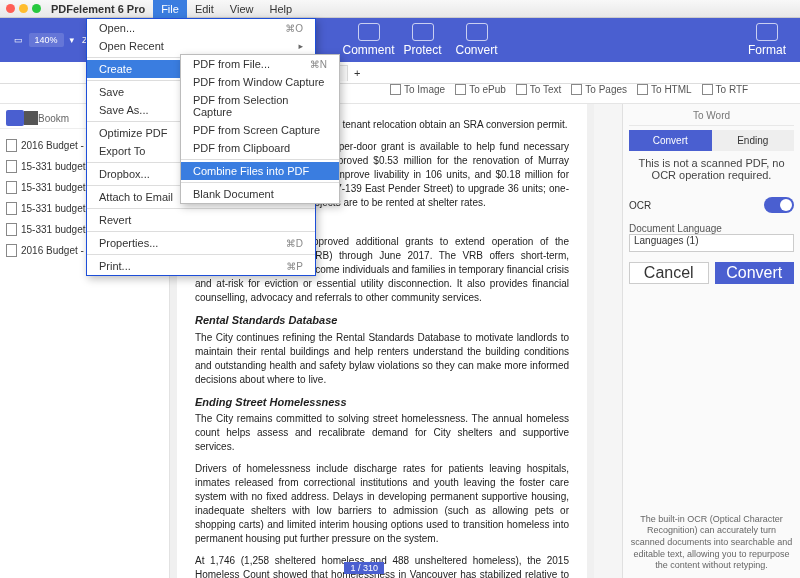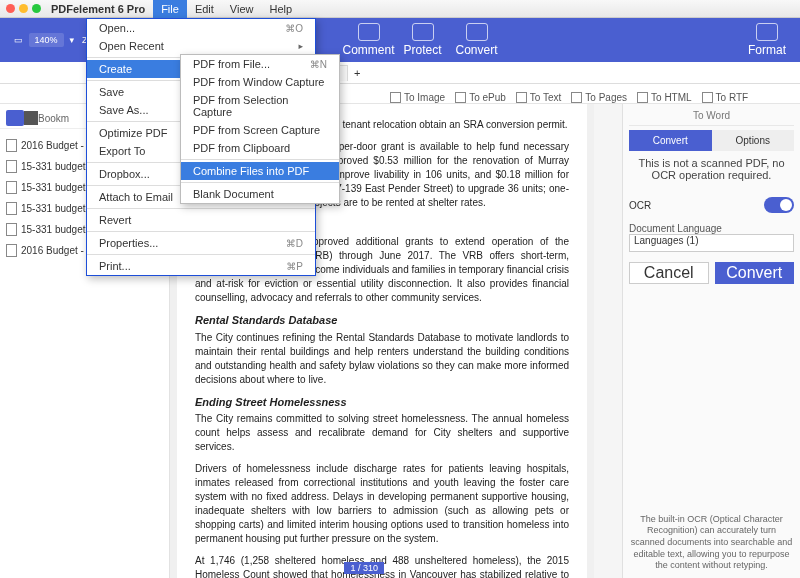--- a/index.html
+++ b/index.html
@@ -12,21 +12,21 @@
   .mb-item { padding: 12px 8px; cursor: default; }
   .mb-item.active { background:#3a7de0; color:#fff; }
   .toolbar { height: 44px; background:#4a5fd0; display:flex; align-items:center; color:#fff; padding:0 6px; }
   .tb-group { display:flex; flex-direction:column; align-items:center; justify-content:center; width:54px; font-size:12px; }
   .tb-icon { width:22px; height:18px; border:1px solid rgba(255,255,255,.7); border-radius:3px; margin-bottom:2px; }
   .tb-title { font-size:11px; color:#fff; flex:1; text-align:center; }
   .tabbar { display:flex; height:22px; background:#fff; border-bottom:1px solid #ddd; align-items:center; padding-left:180px; }
   .tab { padding:2px 10px; border:1px solid #ddd; border-bottom:none; margin-right:2px; font-size:10px; background:#f9f9f9; }
   .tab.home { width:20px; background:#4a5fd0; color:#fff; text-align:center; display:flex; align-items:center; justify-content:center;}
   .tab-add { width:14px; text-align:center; }
-  .subtoolbar { display:flex; height:20px; background:#fff; border-bottom:1px solid #e5e5e5; padding-left:390px; gap:10px; align-items:flex-end; font-size:10px; color:#555; }
+  .subtoolbar { display:flex; height:20px; background:#fff; border-bottom:1px solid #e5e5e5; padding-left:390px; gap:10px; align-items:flex-start; font-size:10px; color:#555; }
   .st-item { display:flex; align-items:center; gap:3px; cursor:default; }
   .st-icon { width:11px; height:11px; border:1px solid #888; }
   .content { display:flex; height:calc(578px - 18px - 44px - 22px - 20px); }
   .sidebar { width:170px; background:#fff; border-right:1px solid #e2e2e2; padding:4px 0; overflow:hidden; }
   .sb-head { display:flex; align-items:center; padding:2px 6px; border-bottom:1px solid #eee; }
   .sb-title { font-size:10px; color:#666; }
   .sb-btn { width:18px; height:16px; background:#4a5fd0; border-radius:2px; }
   .sb-bm { width:14px;height:14px;background:#555;}
   .filelist { list-style:none; margin-top:6px; }
   .filelist li { display:flex; align-items:center; gap:4px; padding:4px 6px; font-size:10px; color:#333; white-space:nowrap; overflow:hidden; text-overflow:ellipsis;}
@@ -192,21 +192,21 @@
       <p>Drivers of homelessness include discharge rates for patients leaving hospitals, inmates released from correctional institutions and youth leaving the foster care system with no fixed address. Delays in developing permanent supportive housing, inadequate shelters with low barriers to admission (such as allowing pets or shopping carts) and limited interim housing options used to transition homeless into permanent housing put further pressure on the system.</p>
       <p>At 1,746 (1,258 sheltered homeless and 488 unsheltered homeless), the 2015 Homeless Count showed that homelessness in Vancouver has stabilized relative to 2014. This is a result of significant investment by the City in opening purpose-built, supportive housing, and ensuring capacity exists for those living on Vancouver's streets who are seeking shelter.</p>
     </div>
     <div class="pagenum">1 / 310</div>
   </div>
 
   <div class="rightpanel">
     <div class="rp-head">To Word</div>
     <div class="rp-tabs">
       <div class="rp-tab active">Convert</div>
-      <div class="rp-tab">Options</div>
+      <div class="rp-tab">Ending</div>
     </div>
     <div class="rp-note">This is not a scanned PDF, no OCR operation required.</div>
     <div class="rp-row">
       <span>OCR</span>
       <div class="toggle"></div>
     </div>
     <div style="margin-top:4px;color:#555;">Document Language</div>
     <div class="rp-select"><span>Languages (1)</span></div>
     <div class="rp-btns">
       <div class="rp-btn">Cancel</div>

